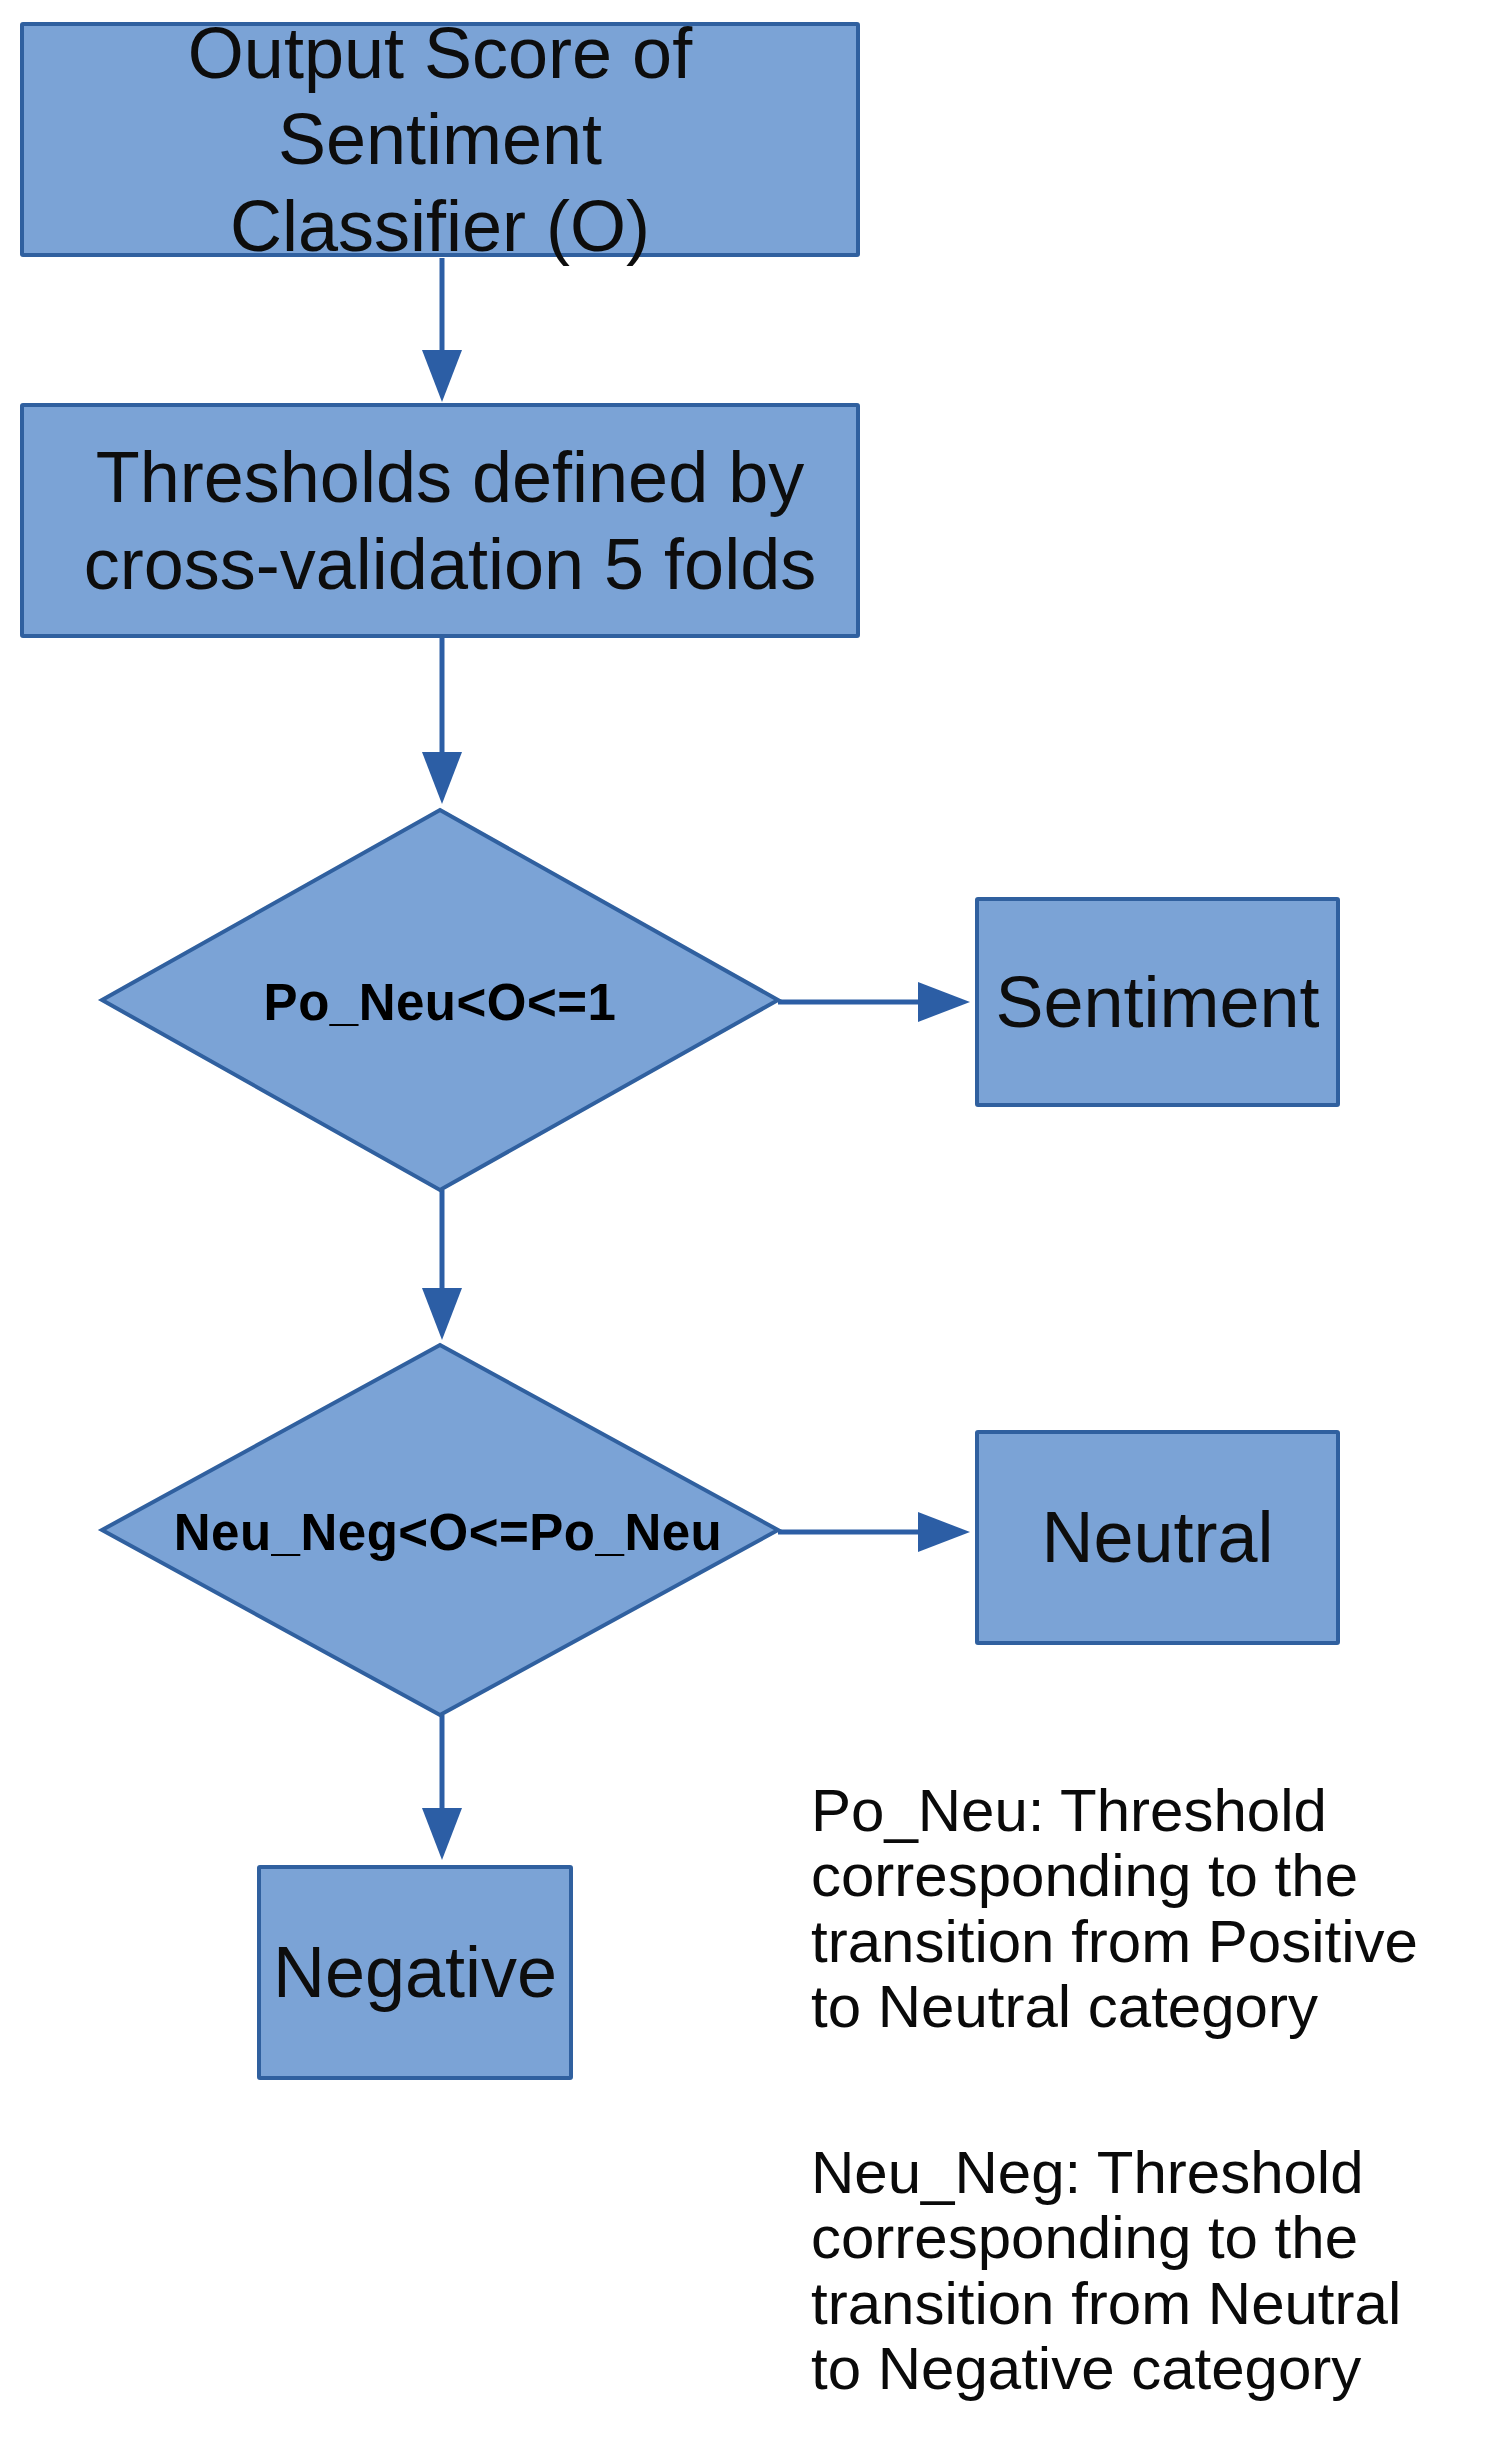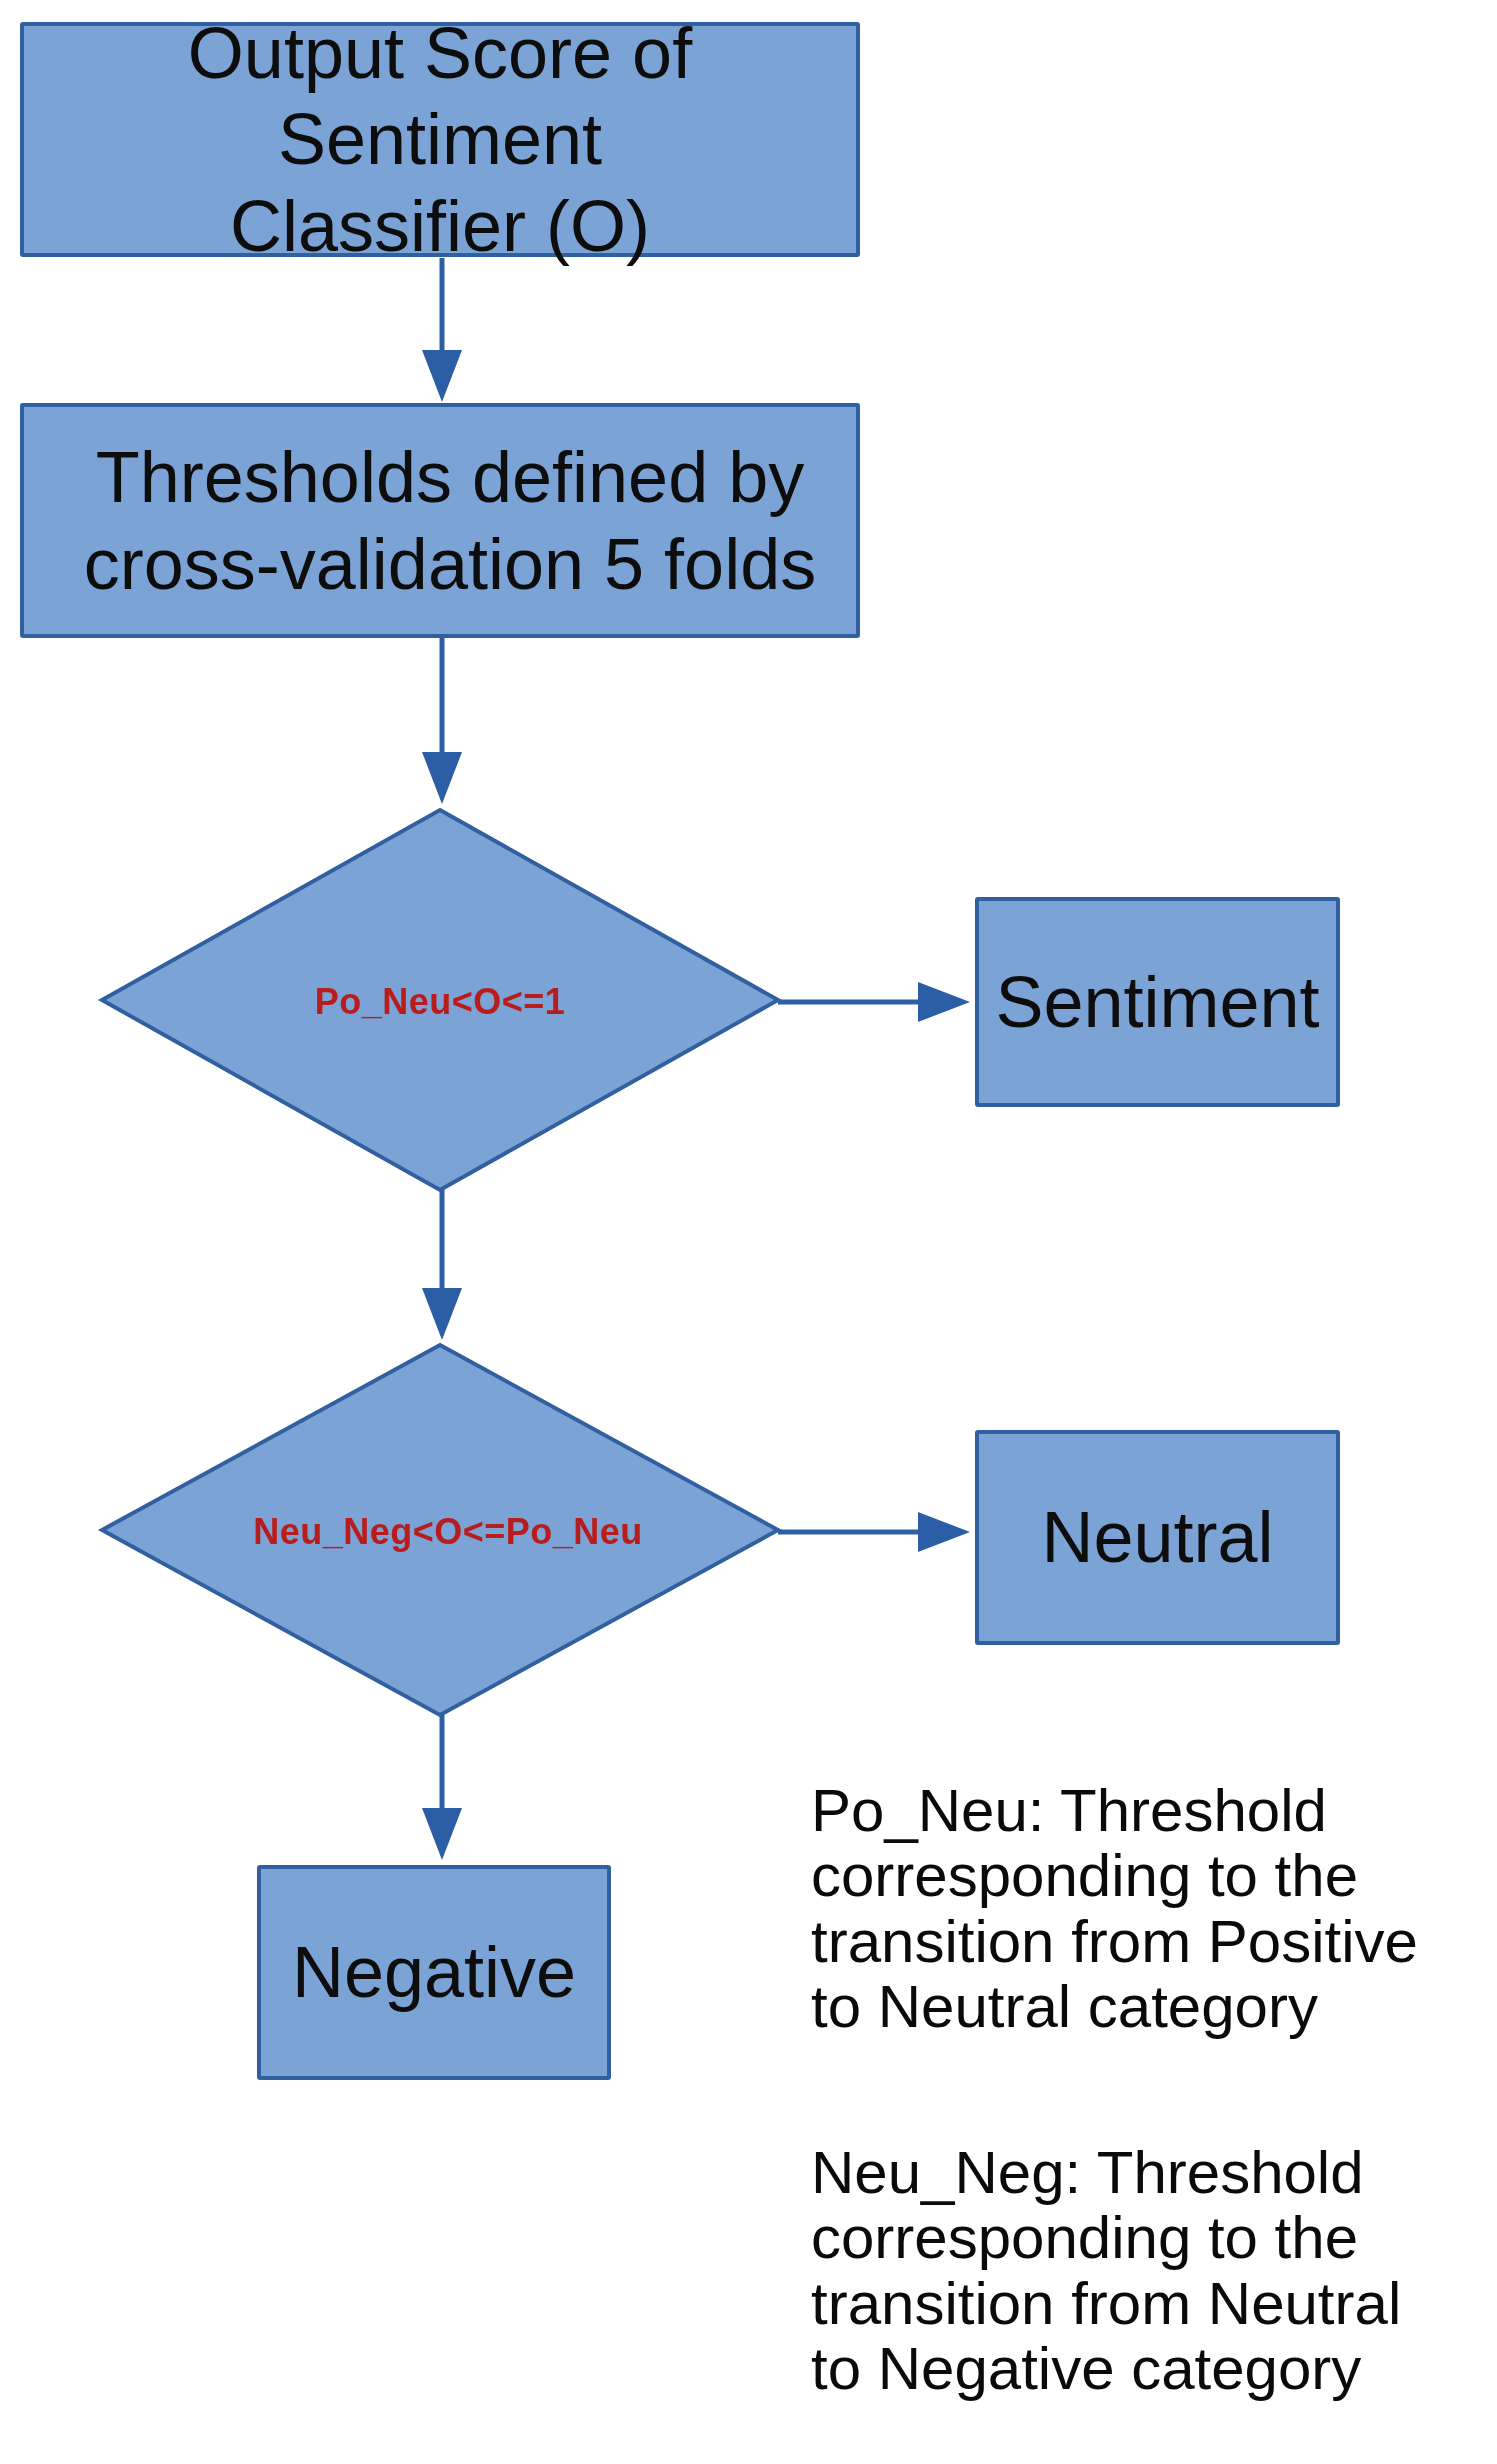--- a/index.html
+++ b/index.html
@@ -38,28 +38,28 @@
     white-space: pre-line;
     font-size: 72px;
     line-height: 1.2;
     color: #0d0d0d;
     padding: 0 10px;
   }
   #n-start       { left: 20px;  top: 22px;   width: 840px; height: 235px; }
   #n-thresholds  { left: 20px;  top: 403px;  width: 840px; height: 235px; padding-left: 20px; }
   #n-positive    { left: 975px; top: 897px;  width: 365px; height: 210px; }
   #n-neutral     { left: 975px; top: 1430px; width: 365px; height: 215px; }
-  #n-negative    { left: 257px; top: 1865px; width: 354px; height: 215px; }
+  #n-negative    { left: 257px; top: 1865px; width: 316px; height: 215px; }
   .dlabel {
     position: absolute;
     transform: translate(-50%, -50%);
-    font-size: 36px;
+    font-size: 51px;
     font-weight: 700;
     letter-spacing: 0.5px;
-    color: #b91c1c;
+    color: #000000;
     white-space: nowrap;
   }
   #dl-po-neu  { left: 440px; top: 1002px; }
   #dl-neu-neg { left: 448px; top: 1532px; }
   .note {
     position: absolute;
     width: 700px;
     font-size: 60px;
     line-height: 1.09;
     white-space: pre-line;

